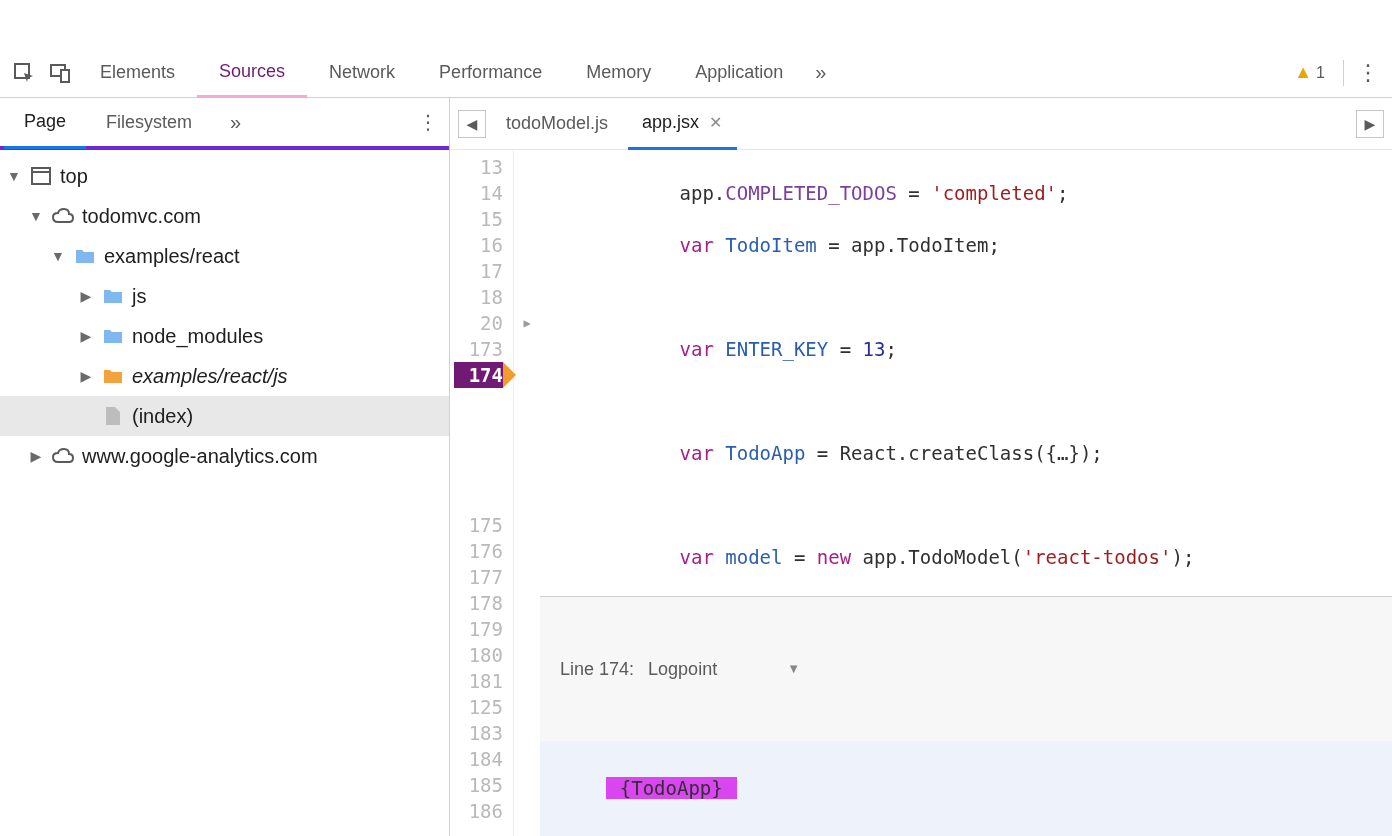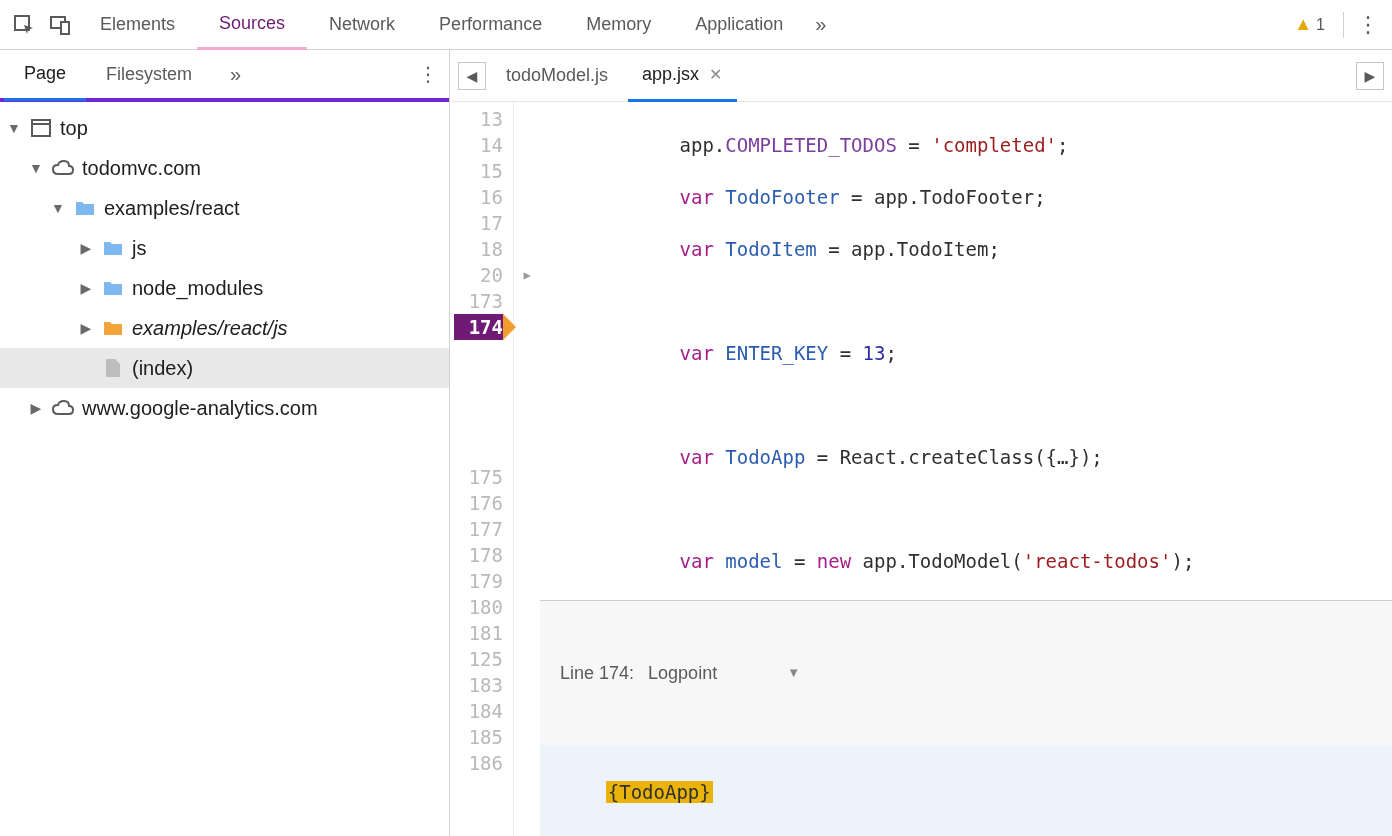--- a/index.html
+++ b/index.html
@@ -1,17 +1,17 @@
 <!DOCTYPE html>
 <html><head>
 <meta charset="utf-8">
 <style>
 * { box-sizing: border-box; margin: 0; padding: 0; }
 body { font-family: -apple-system, "Segoe UI", Arial, sans-serif; font-size: 16px; color: #303030; width: 1392px; height: 836px; overflow: hidden; background: #fff; }
-.top-tabs { display: flex; align-items: center; height: 50px; border-bottom: 1px solid #d0d0d0; padding: 0 6px; gap: 0; }
+.top-tabs { display: flex; align-items: center; height: 50px; border-bottom: 1px solid #d0d0d0; padding: 0 6px; gap: 0; margin-top: 48px; }
 .top-tabs .icon-btn { width: 36px; height: 36px; display: flex; align-items: center; justify-content: center; cursor: pointer; color: #5a5a5a; }
 .top-tabs .tab { padding: 0 22px; height: 50px; display: flex; align-items: center; color: #5a5a5a; cursor: pointer; font-size: 18px; }
 .top-tabs .tab.active { color: #701a75; border-bottom: 3px solid #f9a8d4; margin-bottom: -1px; }
 .top-tabs .spacer { flex: 1; }
 .top-tabs .warn { display: flex; align-items: center; gap: 4px; padding: 0 12px; color: #5a5a5a; }
 .top-tabs .warn-tri { color: #e6a800; font-size: 18px; }
 .top-tabs .sep { width: 1px; height: 26px; background: #d0d0d0; margin: 0 6px; }
 .main { display: flex; height: calc(836px - 50px); }
 .left-panel { width: 450px; border-right: 1px solid #d0d0d0; display: flex; flex-direction: column; }
 .left-tabs { display: flex; align-items: center; height: 52px; border-bottom: 4px solid #6d28d9; padding: 0 4px; }
@@ -48,21 +48,21 @@
 .kw { color: #a71d8b; }
 .def { color: #2a5db0; }
 .prop { color: #7a3e9d; }
 .str { color: #9d1c1c; }
 .num { color: #2a2aa5; }
 .bp-editor { border-top: 1px solid #cfcfcf; border-bottom: 1px solid #cfcfcf; background: #f7f7f7; }
 .bp-head { display: flex; align-items: center; height: 40px; padding: 0 20px; gap: 14px; color: #5a5a5a; font-size: 18px; font-family: -apple-system, Arial, sans-serif; }
 .bp-select { display: flex; align-items: center; gap: 70px; cursor: pointer; }
 .bp-select .chev { color: #888; font-size: 13px; }
 .bp-input { background: #eef3fb; padding: 8px 20px 14px 20px; font-size: 19px; }
-.bp-input .bpval { background: #eab308; padding: 0 2px; }
+.bp-input .bpval { background: #d946ef; padding: 0 14px; }
 </style>
 </head>
 <body>
 
 <div class="top-tabs">
   <div class="icon-btn">
     <svg width="22" height="22" viewBox="0 0 22 22">
         <rect x="2" y="2" width="14" height="14" fill="none" stroke="#5a5a5a" stroke-width="2"></rect>
         <path d="M11 11 L20 14 L15 16 L14 20 Z" fill="#5a5a5a"></path>
       </svg>
@@ -239,21 +239,20 @@
           <div class="fc"></div>
           <div class="fc"></div>
           <div class="fc"></div>
           <div class="fc"></div>
           <div class="fc"></div>
           <div class="fc"></div>
           <div class="fc"></div>
         </div>
       <div class="code">
 <div class="cl"><span>        app.</span><span class="prop">COMPLETED_TODOS</span><span> = </span><span class="str">'completed'</span><span>;</span></div>
-<div class="cl"><span class="kw">        var </span><span class="def">TodoFooter</span><span> = app.TodoFooter;</span></div>
 <div class="cl"><span class="kw">        var </span><span class="def">TodoItem</span><span> = app.TodoItem;</span></div>
 <div class="cl"></div>
 <div class="cl"><span class="kw">        var </span><span class="def">ENTER_KEY</span><span> = </span><span class="num">13</span><span>;</span></div>
 <div class="cl"></div>
 <div class="cl"><span class="kw">        var </span><span class="def">TodoApp</span><span> = React.createClass({…});</span></div>
 <div class="cl"></div>
 <div class="cl"><span class="kw">        var </span><span class="def">model</span><span> = </span><span class="kw">new</span><span> app.TodoModel(</span><span class="str">'react-todos'</span><span>);</span></div>
 <div class="bp-editor" style="margin-left:-48px;">
   <div class="bp-head">
     <span>Line 174:</span>

